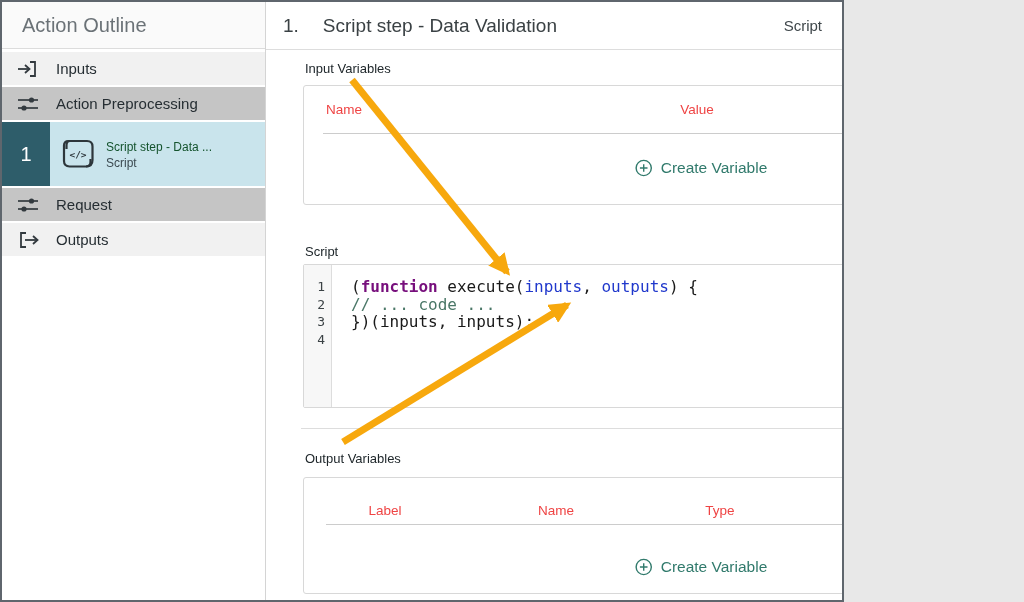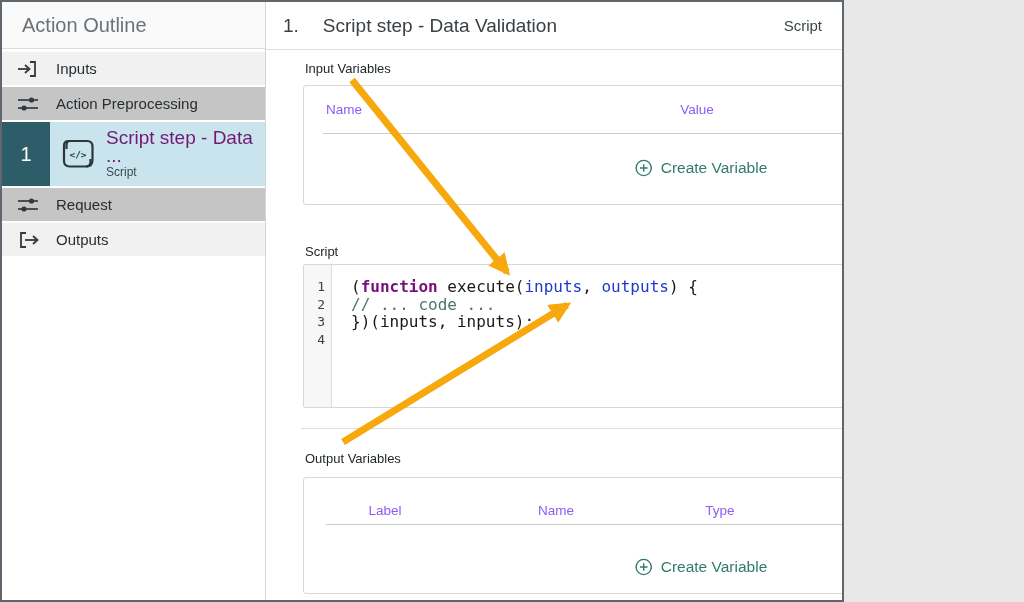--- a/index.html
+++ b/index.html
@@ -34,21 +34,21 @@
   .sb-step { height:64px; margin-bottom:2px; display:flex; cursor:pointer; }
   .sb-step .num {
     width:48px; background:#2e5d6a; color:#fff; font-size:20px;
     display:flex; align-items:center; justify-content:center;
   }
   .sb-step .body {
     flex:1; background:#c9e4ec; display:flex; align-items:center; padding-left:10px;
   }
   .sb-step .scroll { width:36px; height:34px; flex:0 0 36px; }
   .sb-step .txt { margin-left:10px; display:flex; flex-direction:column; }
-  .sb-step .t1 { font-size:19px; color:#701a75; line-height:18px; }
+  .sb-step .t1 { font-size:12px; color:#14532d; line-height:18px; }
   .sb-step .t2 { font-size:12px; color:#3c4a51; line-height:15px; }
 
   
   #main { position:absolute; left:264px; top:0; right:0; bottom:0; background:#fff; }
   .main-header {
     height:48px; border-bottom:1px solid #ddd;
     display:flex; align-items:center; padding:0 20px 0 17px;
     font-size:19px; color:#3a4144;
   }
   .main-header .stepno { margin-right:24px; }
@@ -63,21 +63,21 @@
   #lbl-output { top:401px; }
 
   .panel {
     position:absolute; left:37px; width:714px;
     border:1px solid #d8d8d8; border-radius:3px; background:#fff;
   }
   #panel-input  { top:35px;  height:120px; }
   #panel-script { top:214px; height:144px; border-radius:2px; }
   #panel-output { top:427px; height:117px; }
 
-  .th { position:absolute; font-size:13.5px; color:#8b5cf6; white-space:nowrap; }
+  .th { position:absolute; font-size:13.5px; color:#ef4444; white-space:nowrap; }
   .th.centered { transform:translateX(-50%); }
   .hr-inner { position:absolute; height:1px; background:#ccc; }
 
   #panel-input .hr-inner  { top:47px; left:19px; right:10px; }
   #panel-output .hr-inner { top:46px; left:22px; right:9px; }
 
   .create-btn {
     position:absolute; left:397px; transform:translateX(-50%);
     display:flex; align-items:center; gap:8px;
     background:none; border:none; cursor:pointer;

